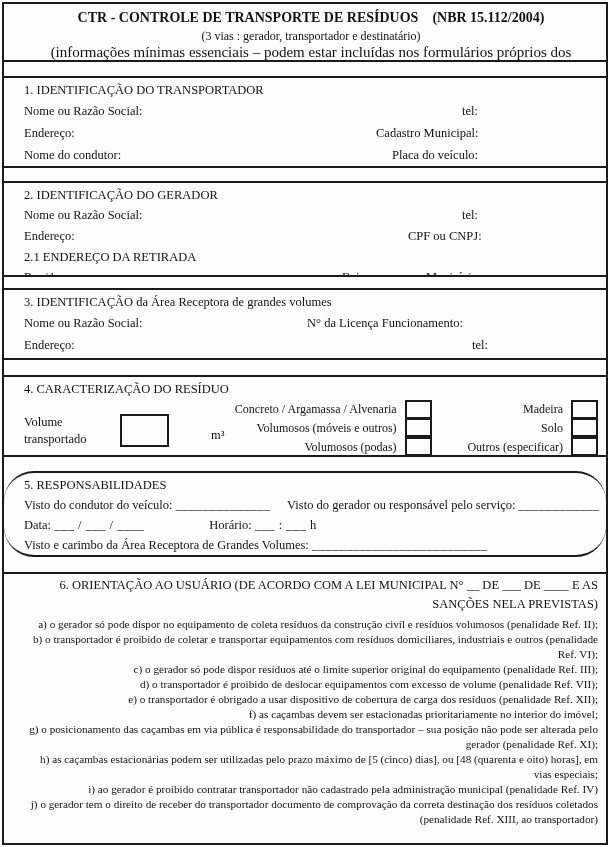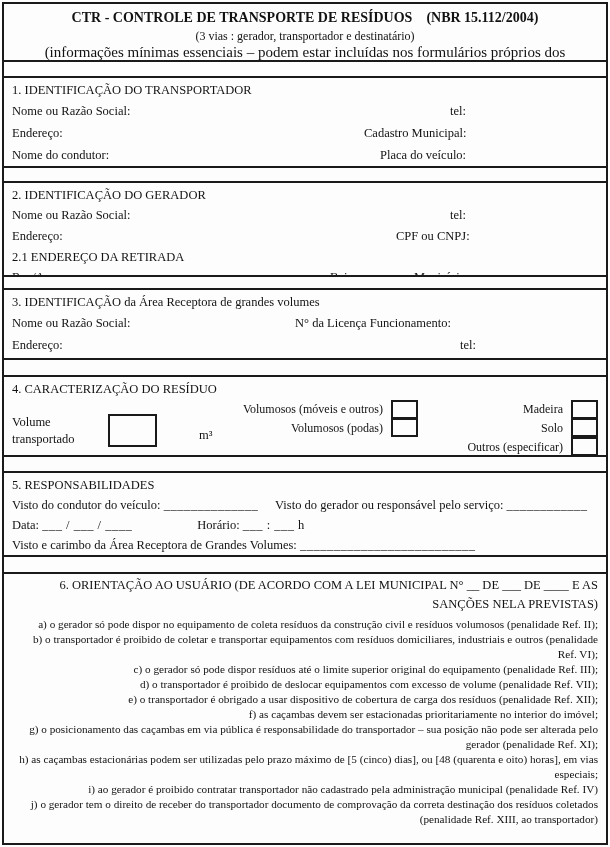--- a/index.html
+++ b/index.html
@@ -8,21 +8,21 @@
     position: absolute; left: 2px; top: 2px;
     width: 606px; height: 843px;
     border: 2px solid #1a1a1a;
     background: #fdfdfd;
     font-family: "Liberation Serif", serif;
     color: #121212;
   }
   .section {
     border-top: 2px solid #1a1a1a;
     border-bottom: 2px solid #1a1a1a;
-    padding: 2px 8px 0 8px;
+    padding: 2px 8px 0 20px;
     overflow: hidden;
   }
   .section.first { border-top: none; }
   .section.last { border-bottom: none; }
   .gap { background: transparent; }
 
   
   .hdr { height: 58px; text-align: center; }
   .hdr-line1 { font-size: 14px; font-weight: bold; line-height: 21px; margin-top: 1px; }
   .hdr-nbr { margin-left: 14px; }
@@ -45,21 +45,21 @@
   .vol-box { width: 49px; height: 33px; border: 2px solid #1a1a1a; margin-top: 12px; background: #fdfdfd; }
   .vol-unit { font-size: 12.5px; margin-left: 42px; padding-top: 22px; }
   .opt-col { display: flex; flex-direction: column; }
   .opt-col.left { flex: 1; }
   .opt-col.right { width: 180px; }
   .opt-row { display: flex; align-items: center; height: 19px; }
   .opt-label { flex: 1; text-align: right; font-size: 12px; padding-right: 8px; white-space: nowrap; }
   .checkbox { width: 27px; height: 19px; border: 2px solid #1a1a1a; margin-top: -2px; background: #fdfdfd; flex: 0 0 auto; }
   .opt-row:first-child .checkbox { margin-top: 0; }
 
-  .s5 { height: 86px; } .s5 .frow { height: 20px; line-height: 20px; white-space: nowrap; }
+  .s5 { height: 86px; border-radius: 30px; } .s5 .frow { height: 20px; line-height: 20px; white-space: nowrap; }
   .blank { letter-spacing: 0.5px; }
   .sp-md { display: inline-block; width: 14px; }
   .sp-lg { display: inline-block; width: 62px; }
 
   .s6 { height: 309px; text-align: right; }
   .s6-title { font-size: 12.5px; line-height: 19px; margin-bottom: 3px; }
   .g-item { font-size: 11.2px; line-height: 15px; padding-left: 13px; text-indent: -13px; }
 </style>
 </head>
 <body>
@@ -133,20 +133,24 @@
     <div class="s4-body">
       <div class="vol-group">
         <div class="vol-labels">
           <div>Volume</div>
           <div>transportado</div>
         </div>
         <div class="vol-box"></div>
         <div class="vol-unit">m³</div>
       </div>
       <div class="opt-col left">
+        <div class="opt-row">
+          <span class="opt-label">Concreto / Argamassa / Alvenaria</span>
+          <span class="checkbox"></span>
+        </div>
         <div class="opt-row">
           <span class="opt-label">Volumosos (móveis e outros)</span>
           <span class="checkbox"></span>
         </div>
         <div class="opt-row">
           <span class="opt-label">Volumosos (podas)</span>
           <span class="checkbox"></span>
         </div>
       </div>
       <div class="opt-col right">

